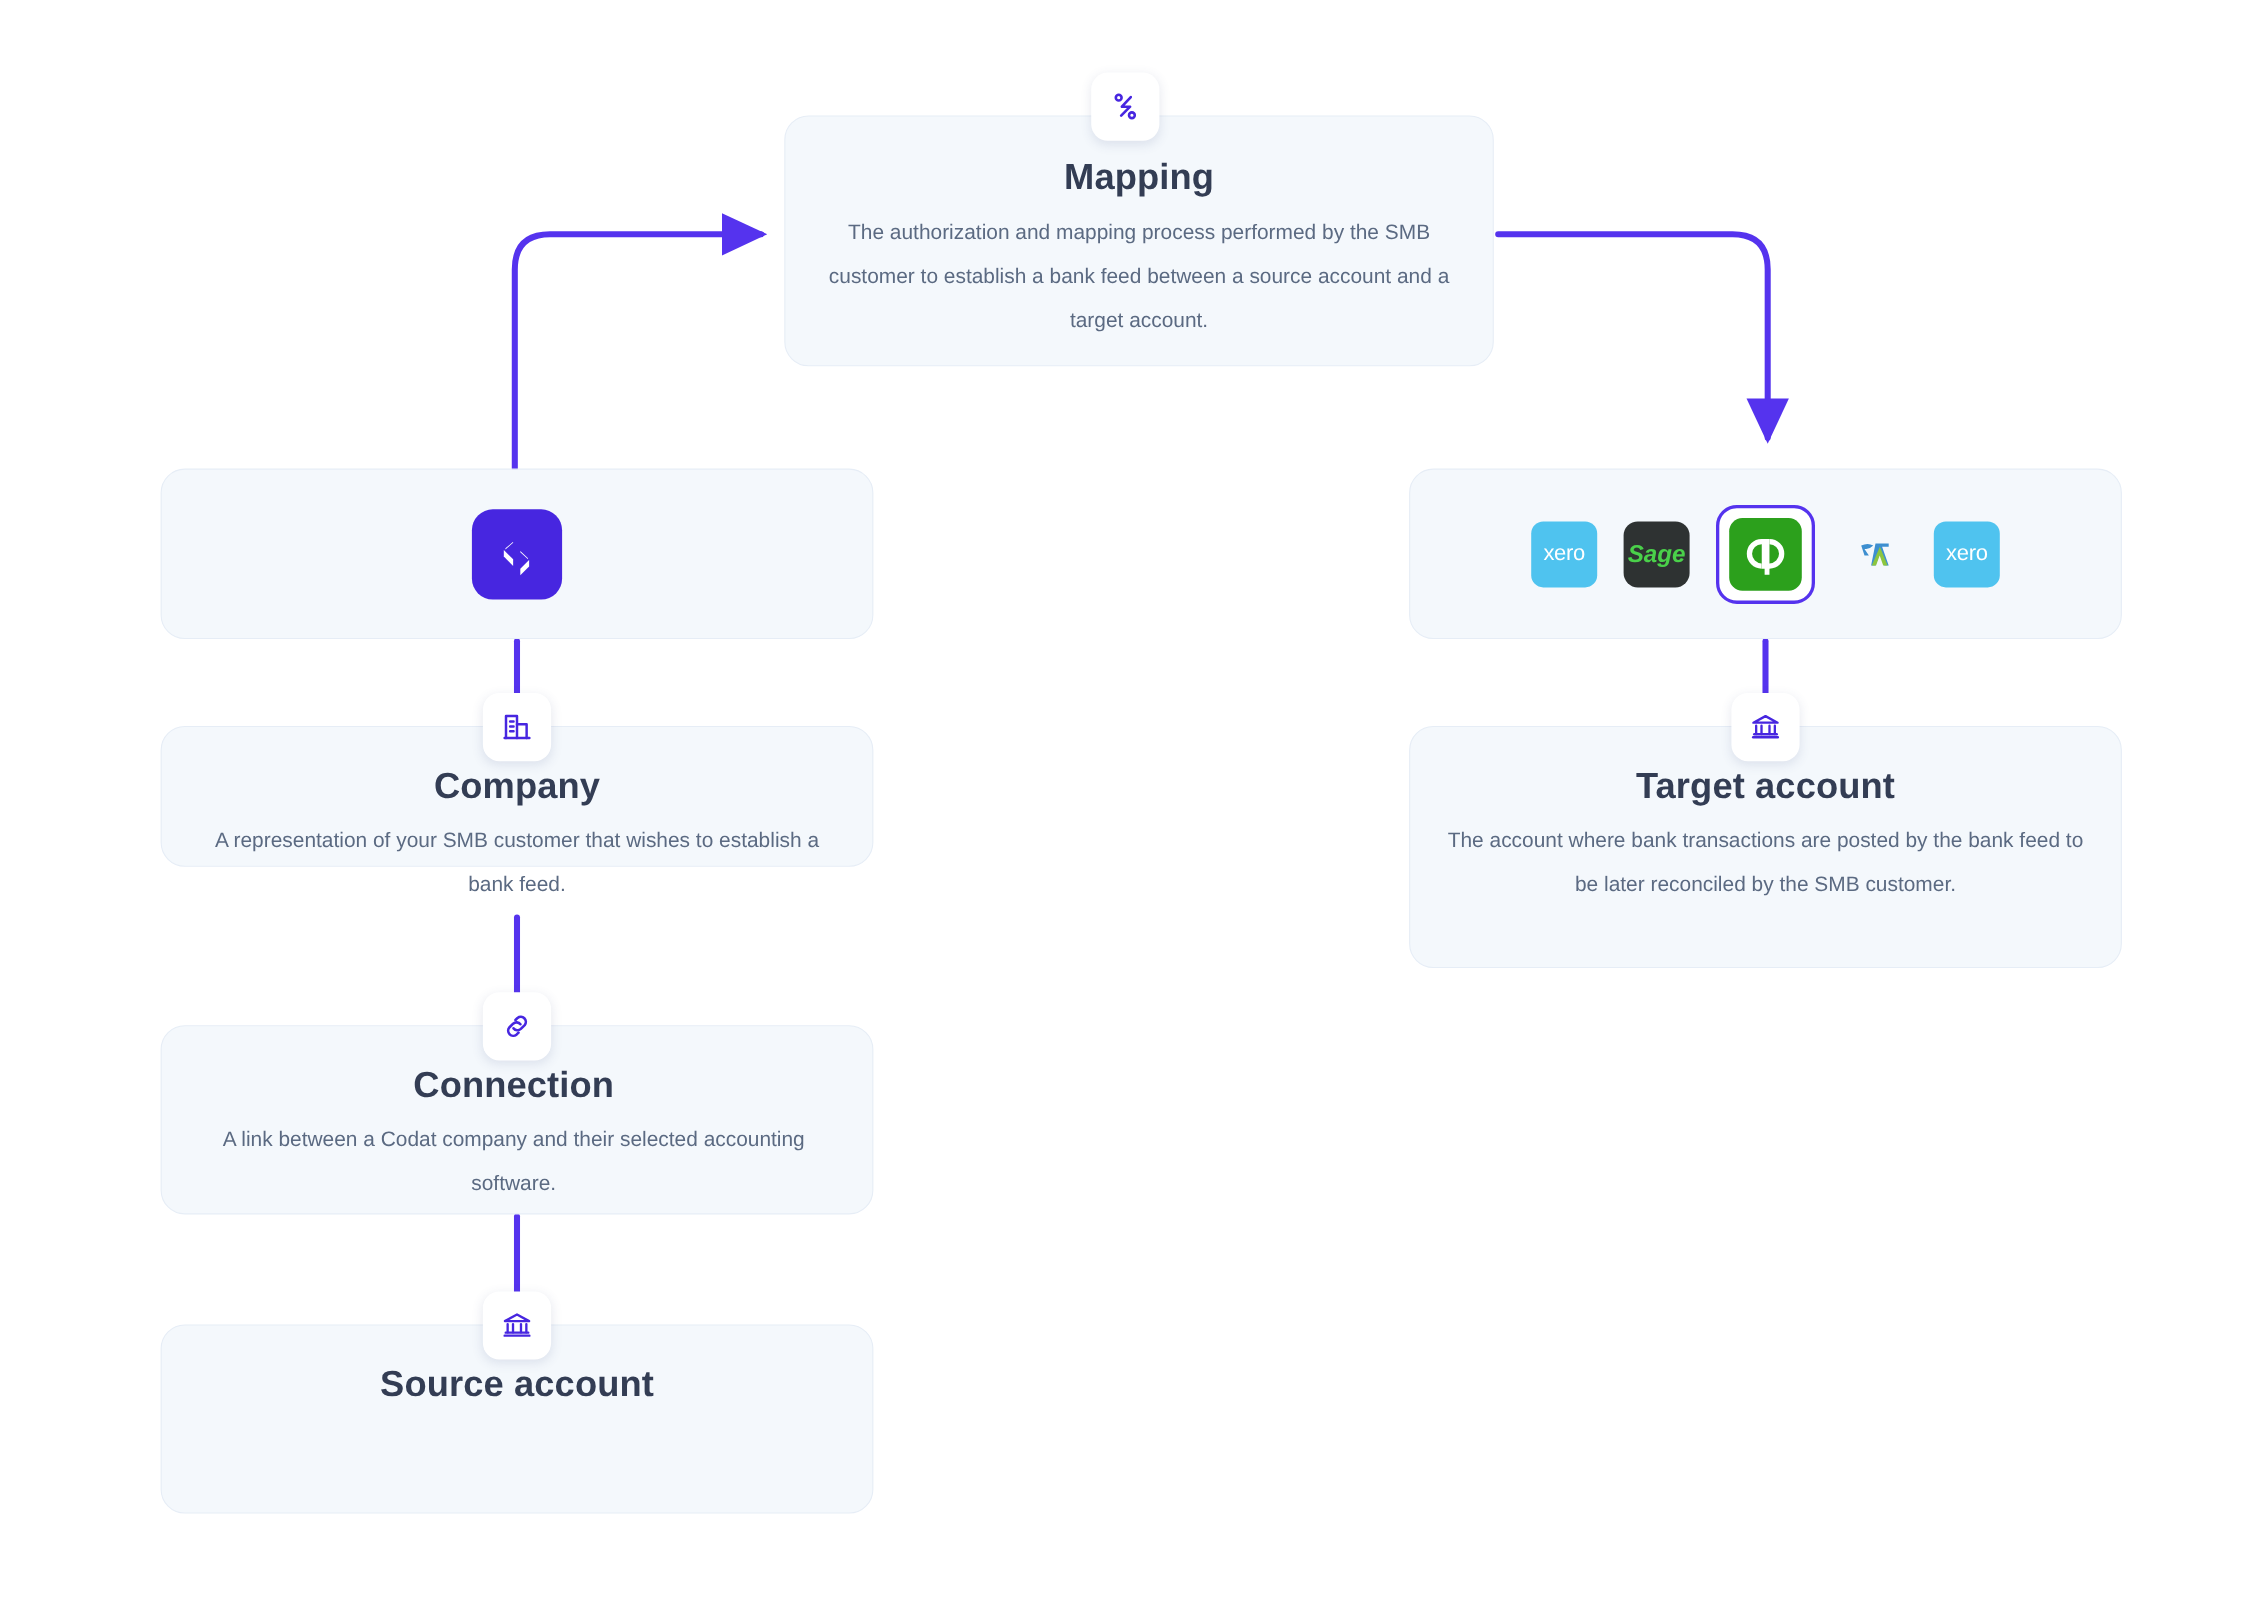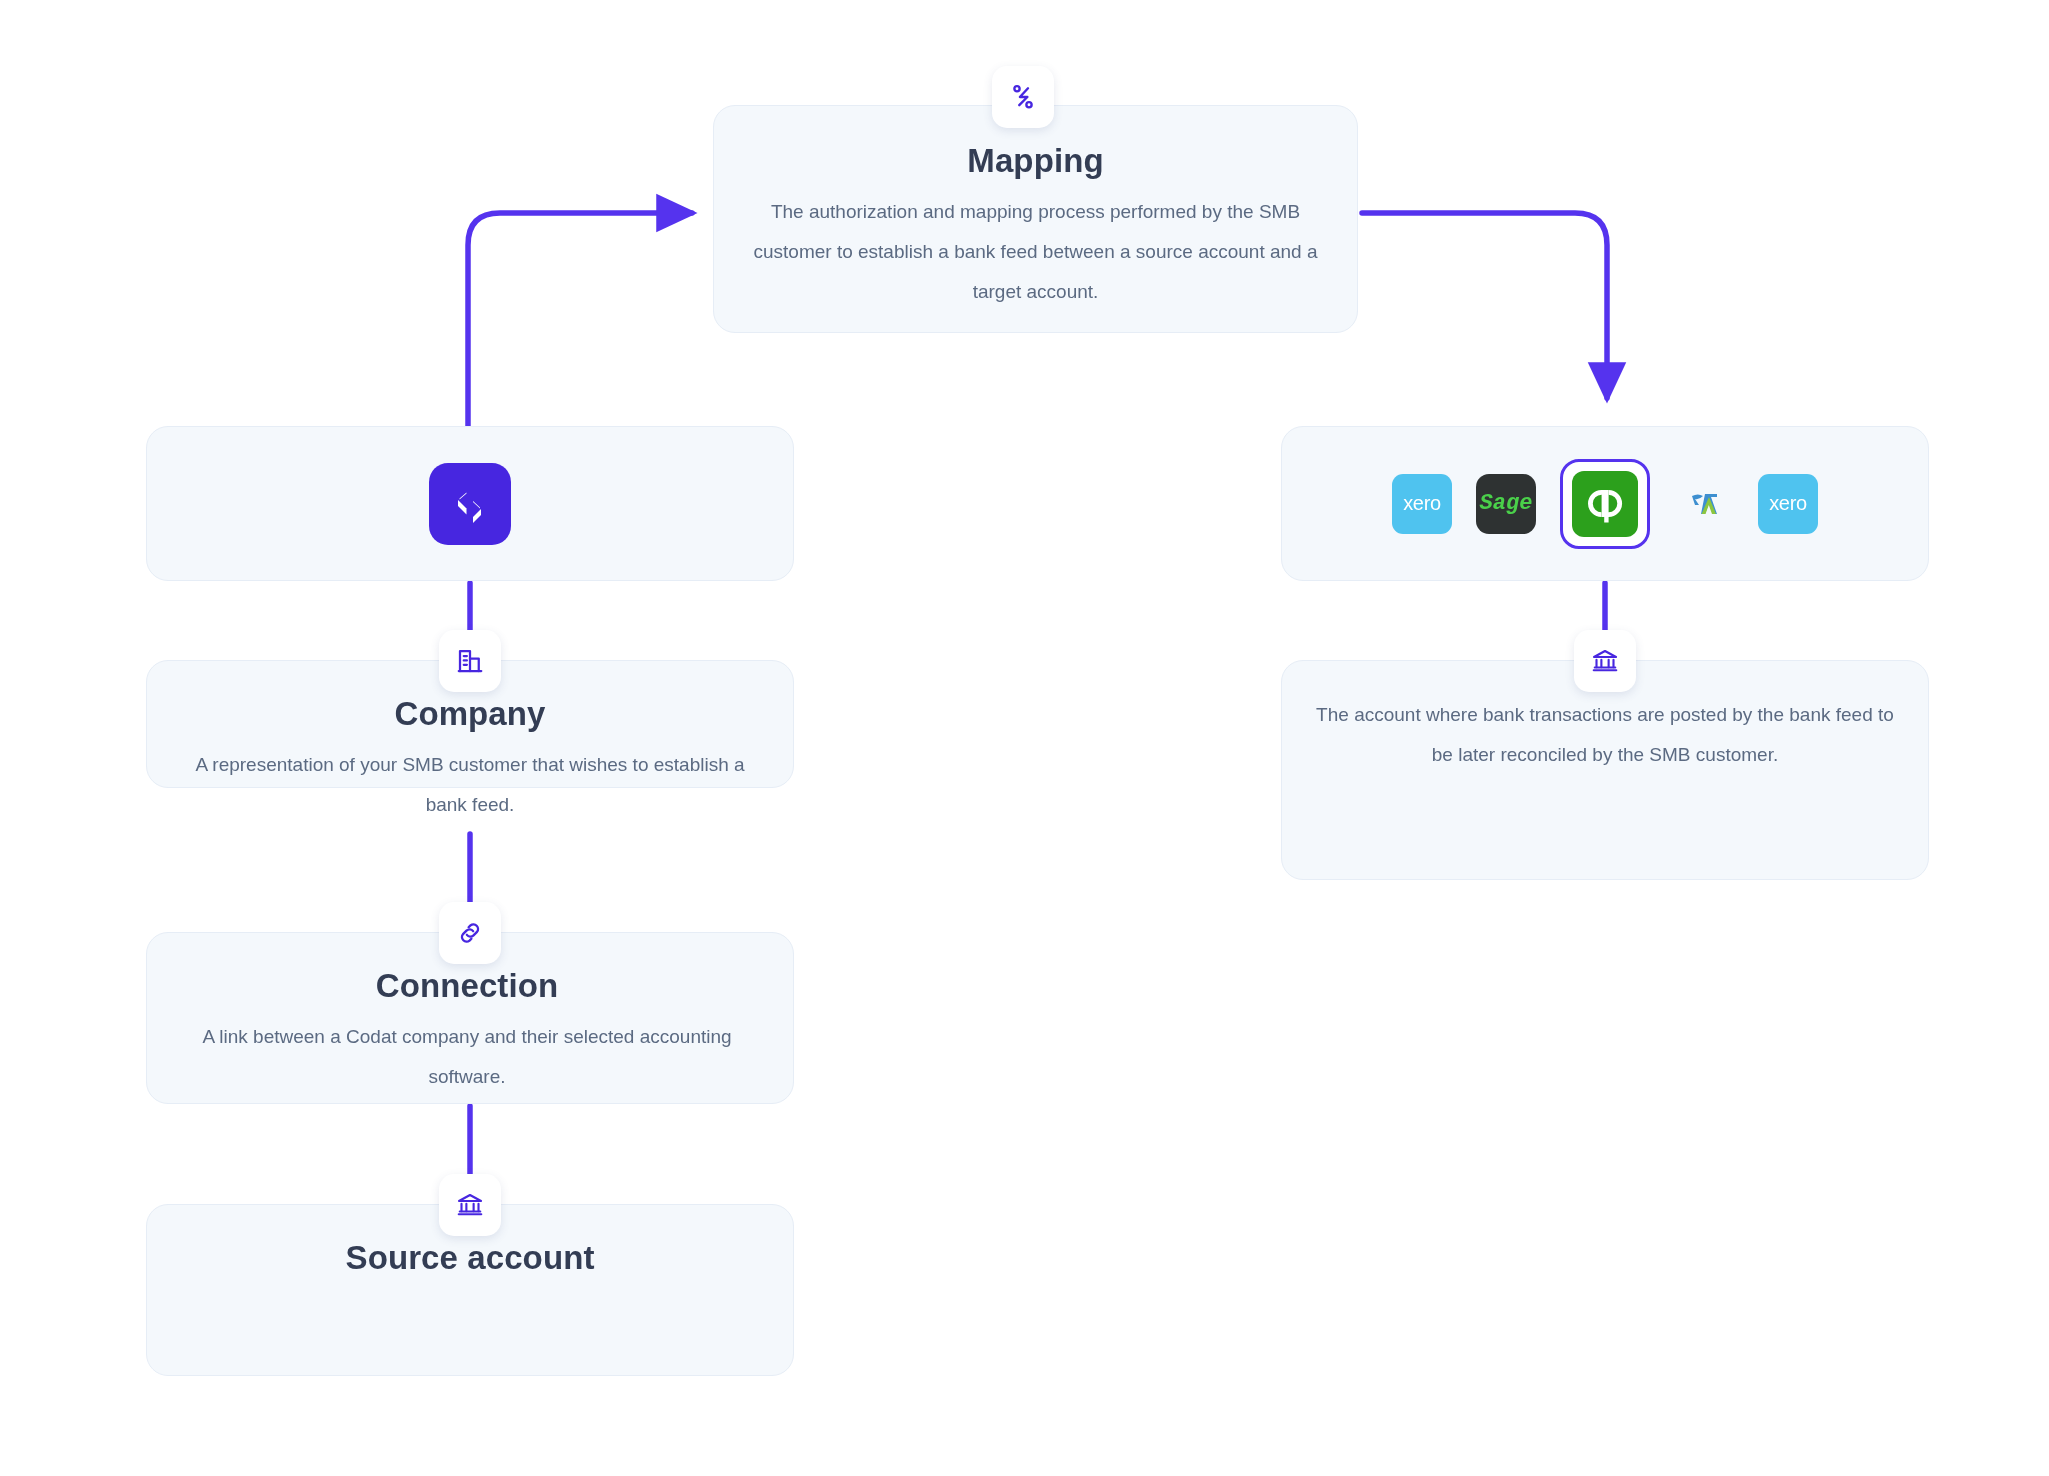--- a/index.html
+++ b/index.html
@@ -117,21 +117,21 @@
   .xero-word {
     color: #ffffff;
     font-size: 20px;
     letter-spacing: -0.3px;
     font-family: "Liberation Sans", sans-serif;
   }
   .sage-word {
     color: #4ad04a;
     font-size: 22px;
     font-weight: bold;
-    font-family: Liberation Mono, monospace;
+    font-family: Liberation Sans, sans-serif;
     font-style: italic;
   }
 
   .qb-wrap {
     width: 84px;
     height: 84px;
     border-radius: 19px;
     border: 3.5px solid #5533ee;
     background: #ffffff;
     display: flex;
@@ -285,16 +285,17 @@
 
   <div class="icon-chip" id="target-chip">
     <svg width="30" height="30" viewBox="0 0 24 24" fill="none" stroke="#4726e0" stroke-width="1.7" stroke-linecap="round" stroke-linejoin="round">
       <path d="M3.2 8.8 L12 4 L20.8 8.8 Z"></path>
       <path d="M5.2 11 L5.2 17 M9.1 11 L9.1 17 M14.9 11 L14.9 17 M18.8 11 L18.8 17"></path>
       <path d="M3 19.4 L21 19.4"></path>
       <path d="M3.8 17.2 L20.2 17.2"></path>
     </svg>
   </div>
   <div class="card" id="target-card">
+    <p class="card-title">Target account</p>
     <p class="card-desc">The account where bank transactions are posted by the bank feed to be later reconciled by the SMB customer.</p>
   </div>
 
 </div>
 
 </body></html>

